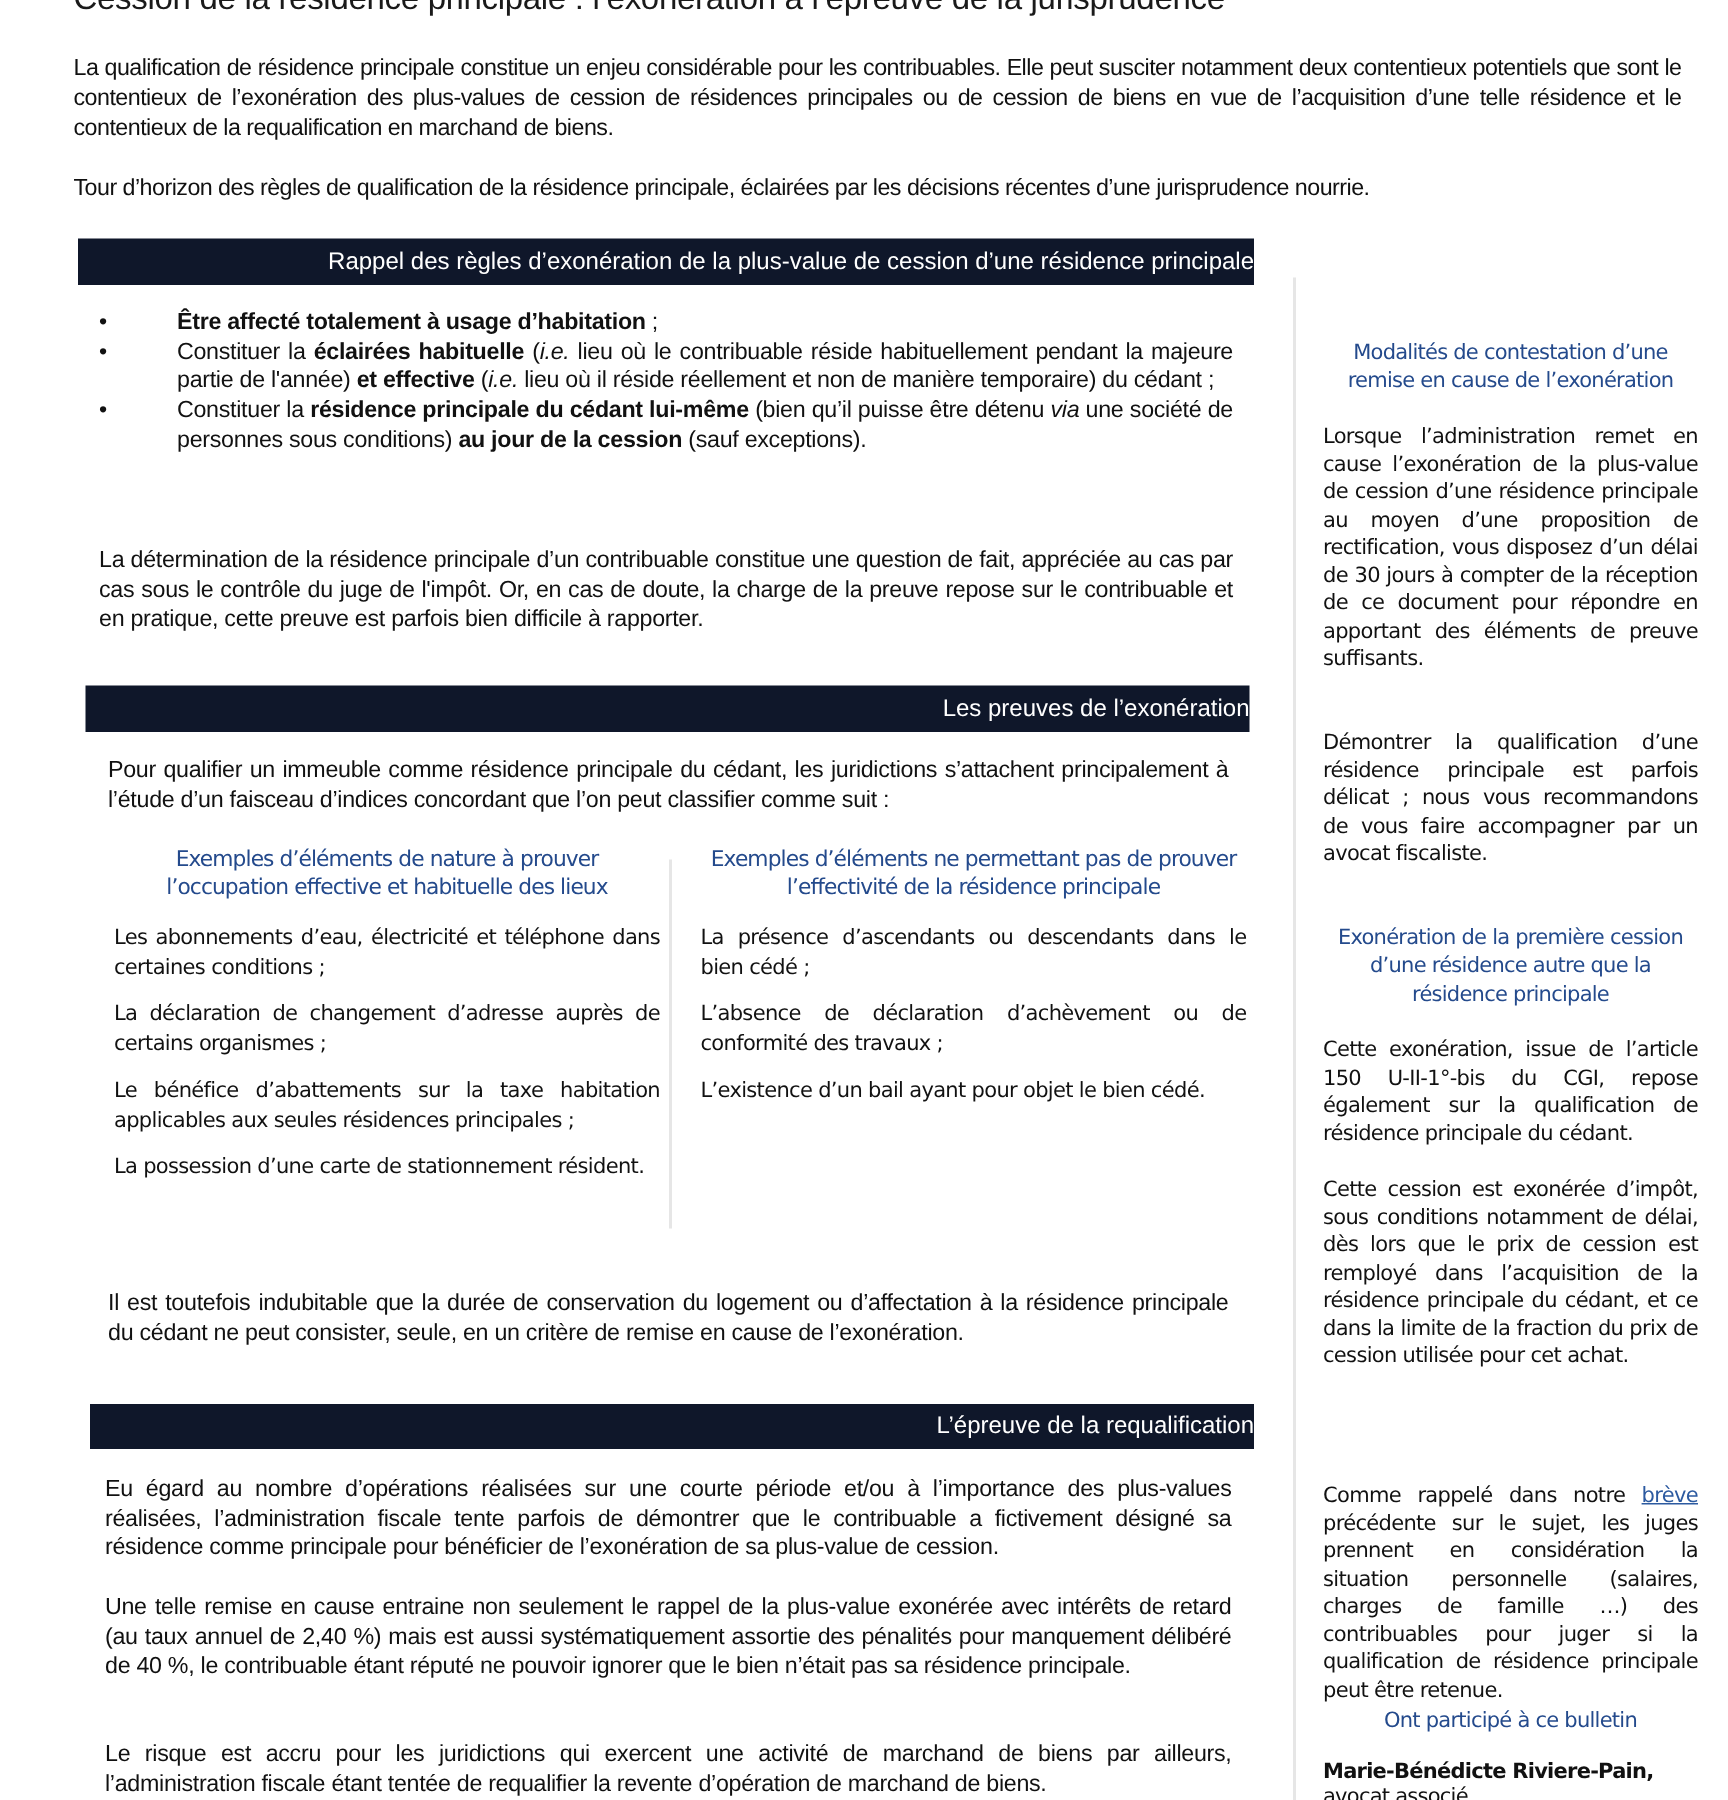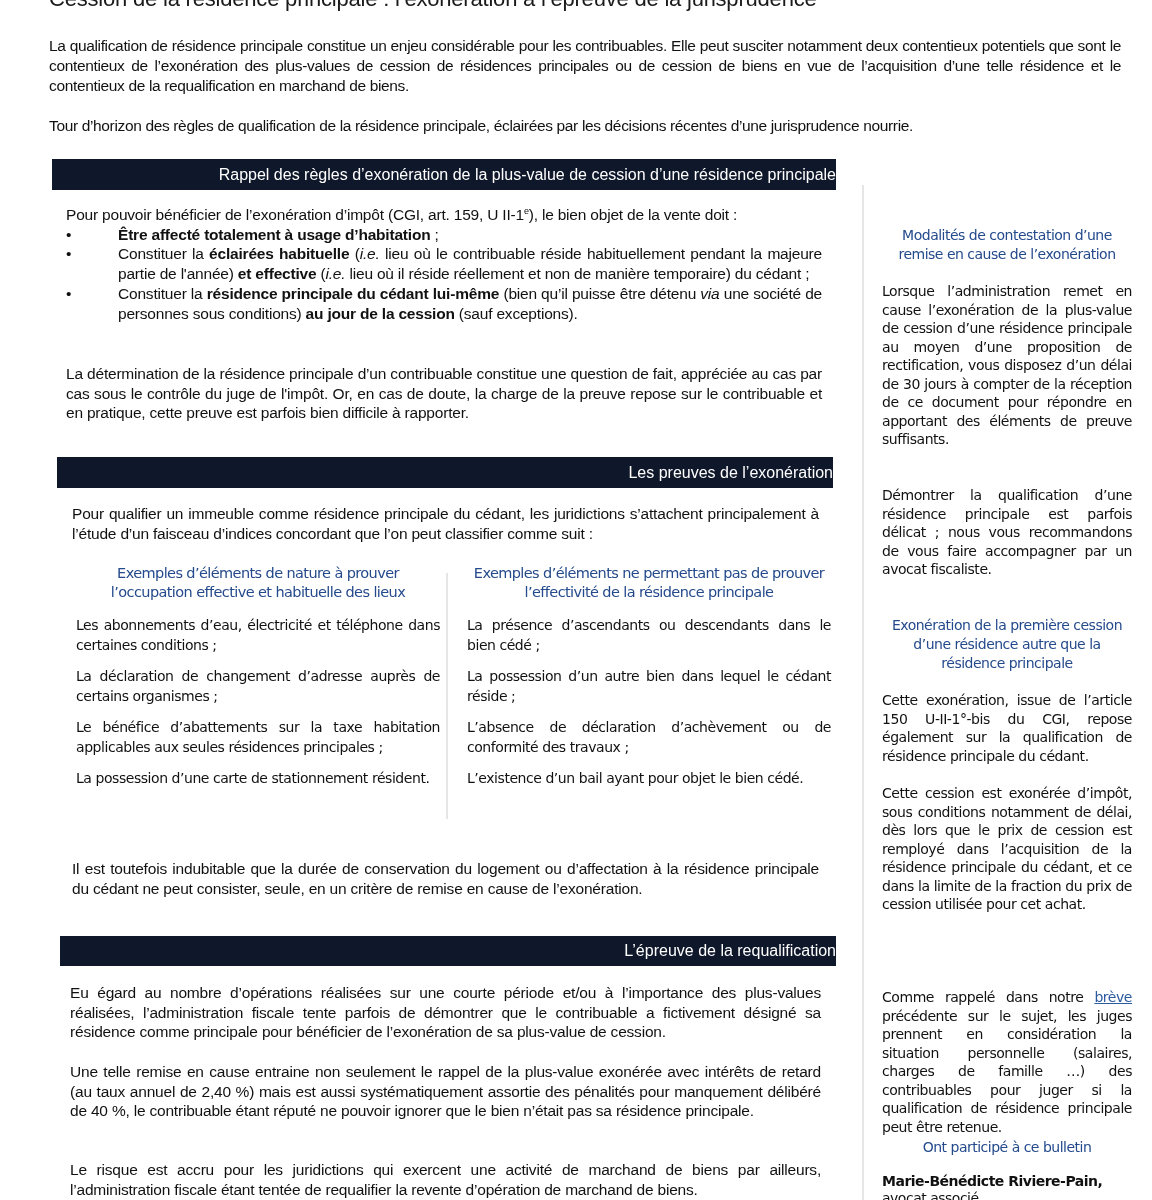--- a/index.html
+++ b/index.html
@@ -56,21 +56,20 @@
 <body>
 
 <div class="abs title">Cession de la résidence principale : l’exonération à l’épreuve de la jurisprudence</div>
 
 <div class="abs intro" style="top:36px;">La qualification de résidence principale constitue un enjeu considérable pour les contribuables. Elle peut susciter notamment deux contentieux potentiels que sont le contentieux de l’exonération des plus-values de cession de résidences principales ou de cession de biens en vue de l’acquisition d’une telle résidence et le contentieux de la requalification en marchand de biens.</div>
 <div class="abs intro" style="top:116px;">Tour d’horizon des règles de qualification de la résidence principale, éclairées par les décisions récentes d’une jurisprudence nourrie.</div>
 
 <div class="abs bar" style="left:52px; top:159px; width:784px;">Rappel des règles d’exonération de la plus-value de cession d’une résidence principale</div>
 
 <div class="abs para" style="left:66px; top:205px; width:756px;">
-  <div><span>Pour pouvoir bénéficier de l’exonération d’impôt (CGI, art. 159, U II-1</span><sup>e</sup><span>), le bien objet de la vente doit :</span></div>
   <ul class="list">
     <li>
       <span class="bullet">•</span>
       <b>Être affecté totalement à usage d’habitation</b><span> ;</span>
     </li>
     <li>
       <span class="bullet">•</span>
       <span>Constituer la </span><b>éclairées habituelle</b><span> (</span><i>i.e.</i><span> lieu où le contribuable réside habituellement pendant la majeure partie de l'année) </span><b>et effective</b><span> (</span><i>i.e.</i><span> lieu où il réside réellement et non de manière temporaire) du cédant ;</span>
     </li>
     <li>
@@ -92,21 +91,20 @@
   <p class="col-item">La déclaration de changement d’adresse auprès de certains organismes ;</p>
   <p class="col-item">Le bénéfice d’abattements sur la taxe habitation applicables aux seules résidences principales ;</p>
   <p class="col-item">La possession d’une carte de stationnement résident.</p>
 </div>
 
 <div class="abs col-divider"></div>
 
 <div class="abs col-head" style="left:467px; top:564px; width:364px;">Exemples d’éléments ne permettant pas de prouver l’effectivité de la résidence principale</div>
 <div class="abs" style="left:467px; top:616px; width:364px;">
   <p class="col-item">La présence d’ascendants ou descendants dans le bien cédé ;</p>
-  <p class="col-item">La possession d’un autre bien dans lequel le cédant réside ;</p>
   <p class="col-item">L’absence de déclaration d’achèvement ou de conformité des travaux ;</p>
   <p class="col-item">L’existence d’un bail ayant pour objet le bien cédé.</p>
 </div>
 
 <div class="abs para" style="left:72px; top:859px; width:747px;">Il est toutefois indubitable que la durée de conservation du logement ou d’affectation à la résidence principale du cédant ne peut consister, seule, en un critère de remise en cause de l’exonération.</div>
 
 <div class="abs bar" style="left:60px; top:936px; width:776px; height:30px; line-height:30px;">L’épreuve de la requalification</div>
 
 <div class="abs para" style="left:70px; top:983px; width:751px;">Eu égard au nombre d’opérations réalisées sur une courte période et/ou à l’importance des plus-values réalisées, l’administration fiscale tente parfois de démontrer que le contribuable a fictivement désigné sa résidence comme principale pour bénéficier de l’exonération de sa plus-value de cession.</div>
 <div class="abs para" style="left:70px; top:1062px; width:751px;">Une telle remise en cause entraine non seulement le rappel de la plus-value exonérée avec intérêts de retard (au taux annuel de 2,40 %) mais est aussi systématiquement assortie des pénalités pour manquement délibéré de 40 %, le contribuable étant réputé ne pouvoir ignorer que le bien n’était pas sa résidence principale.</div>

